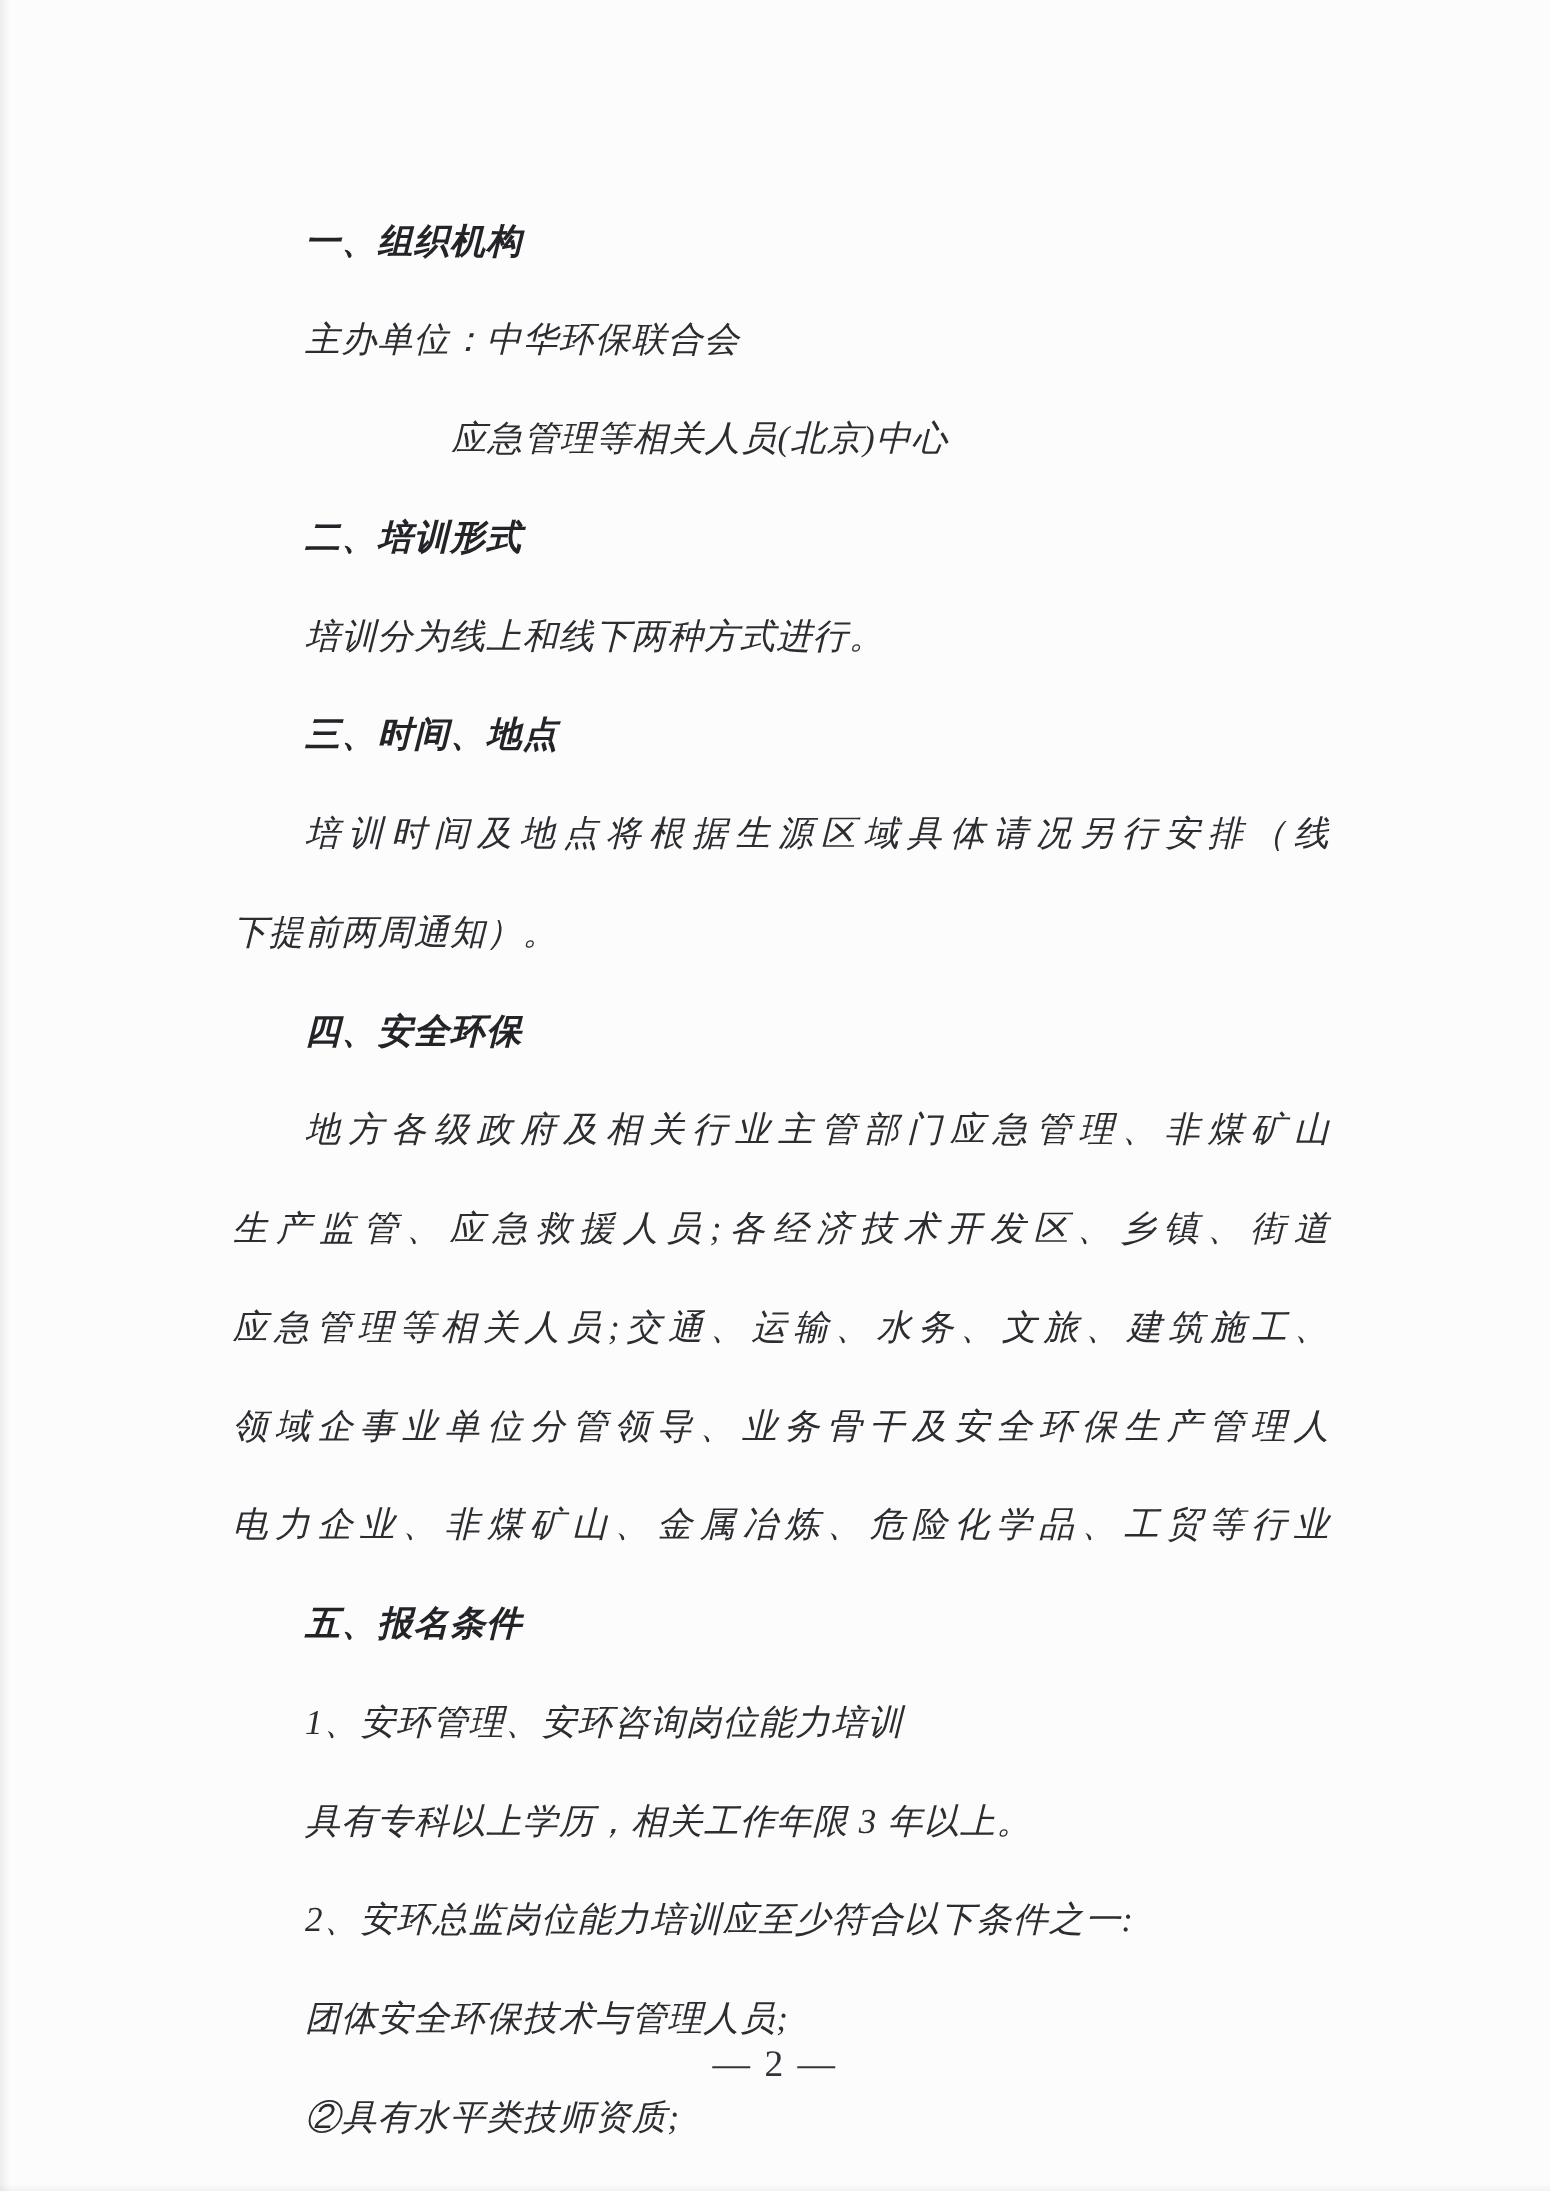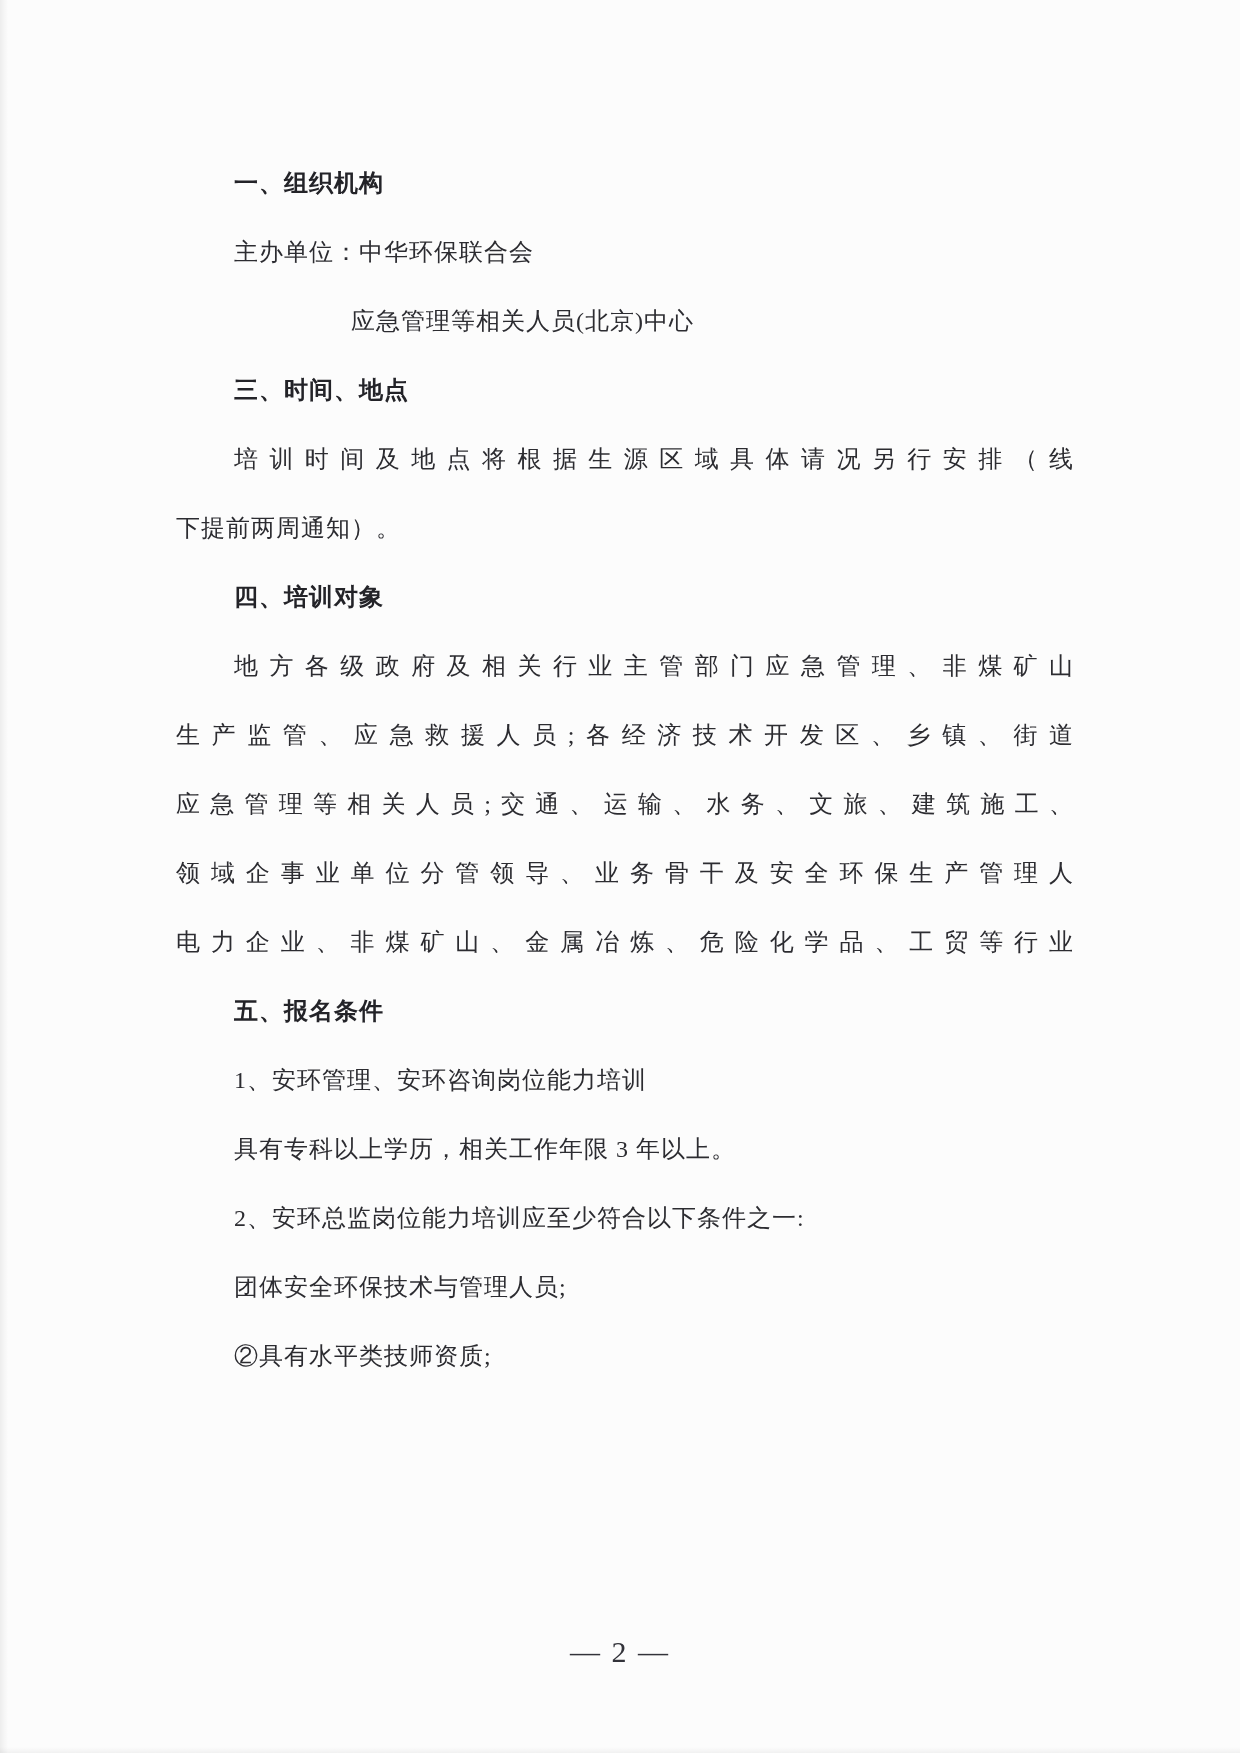--- a/index.html
+++ b/index.html
@@ -35,27 +35,28 @@
     pointer-events: none;
   }
   .content {
     position: absolute;
     left: 172px;
     top: 147px;
     width: 906px;
   }
   section { margin: 0; padding: 0; }
   .line {
-    margin: 4px;
+    margin: 14px;
     padding: 0;
     height: 65px;
     line-height: 65px;
-    font-size: 24px;
+    font-size: 28px;
     letter-spacing: 1px;
     white-space: nowrap;
+    font-style: italic;
   }
   .heading {
     font-weight: 700;
     color: #232328;
     text-indent: 58px;
   }
   .indent { text-indent: 58px; }
   .indent2 { text-indent: 175px; }
   .justify {
     white-space: normal;
@@ -80,29 +81,33 @@
 
 <div class="page">
   <main class="content">
 
     <section>
       <h2 class="line heading">一、组织机构</h2>
       <p class="line indent">主办单位：中华环保联合会</p>
       <p class="line indent2">应急管理等相关人员(北京)中心</p>
     </section>
 
+    <section>
+      <h2 class="line heading">二、培训形式</h2>
+      <p class="line indent">培训分为线上和线下两种方式进行。</p>
+    </section>
 
     <section>
       <h2 class="line heading">三、时间、地点</h2>
       <p class="line indent justify">培训时间及地点将根据生源区域具体请况另行安排（线</p>
       <p class="line">下提前两周通知）。</p>
     </section>
 
     <section>
-      <h2 class="line heading">四、培训对象</h2>
+      <h2 class="line heading">四、安全环保</h2>
       <p class="line indent justify">地方各级政府及相关行业主管部门应急管理、非煤矿山</p>
       <p class="line justify">生产监管、应急救援人员;各经济技术开发区、乡镇、街道</p>
       <p class="line justify">应急管理等相关人员;交通、运输、水务、文旅、建筑施工、</p>
       <p class="line justify">领域企事业单位分管领导、业务骨干及安全环保生产管理人</p>
       <p class="line justify">电力企业、非煤矿山、金属冶炼、危险化学品、工贸等行业</p>
     </section>
 
     <section>
       <h2 class="line heading">五、报名条件</h2>
       <p class="line indent">1、安环管理、安环咨询岗位能力培训</p>

